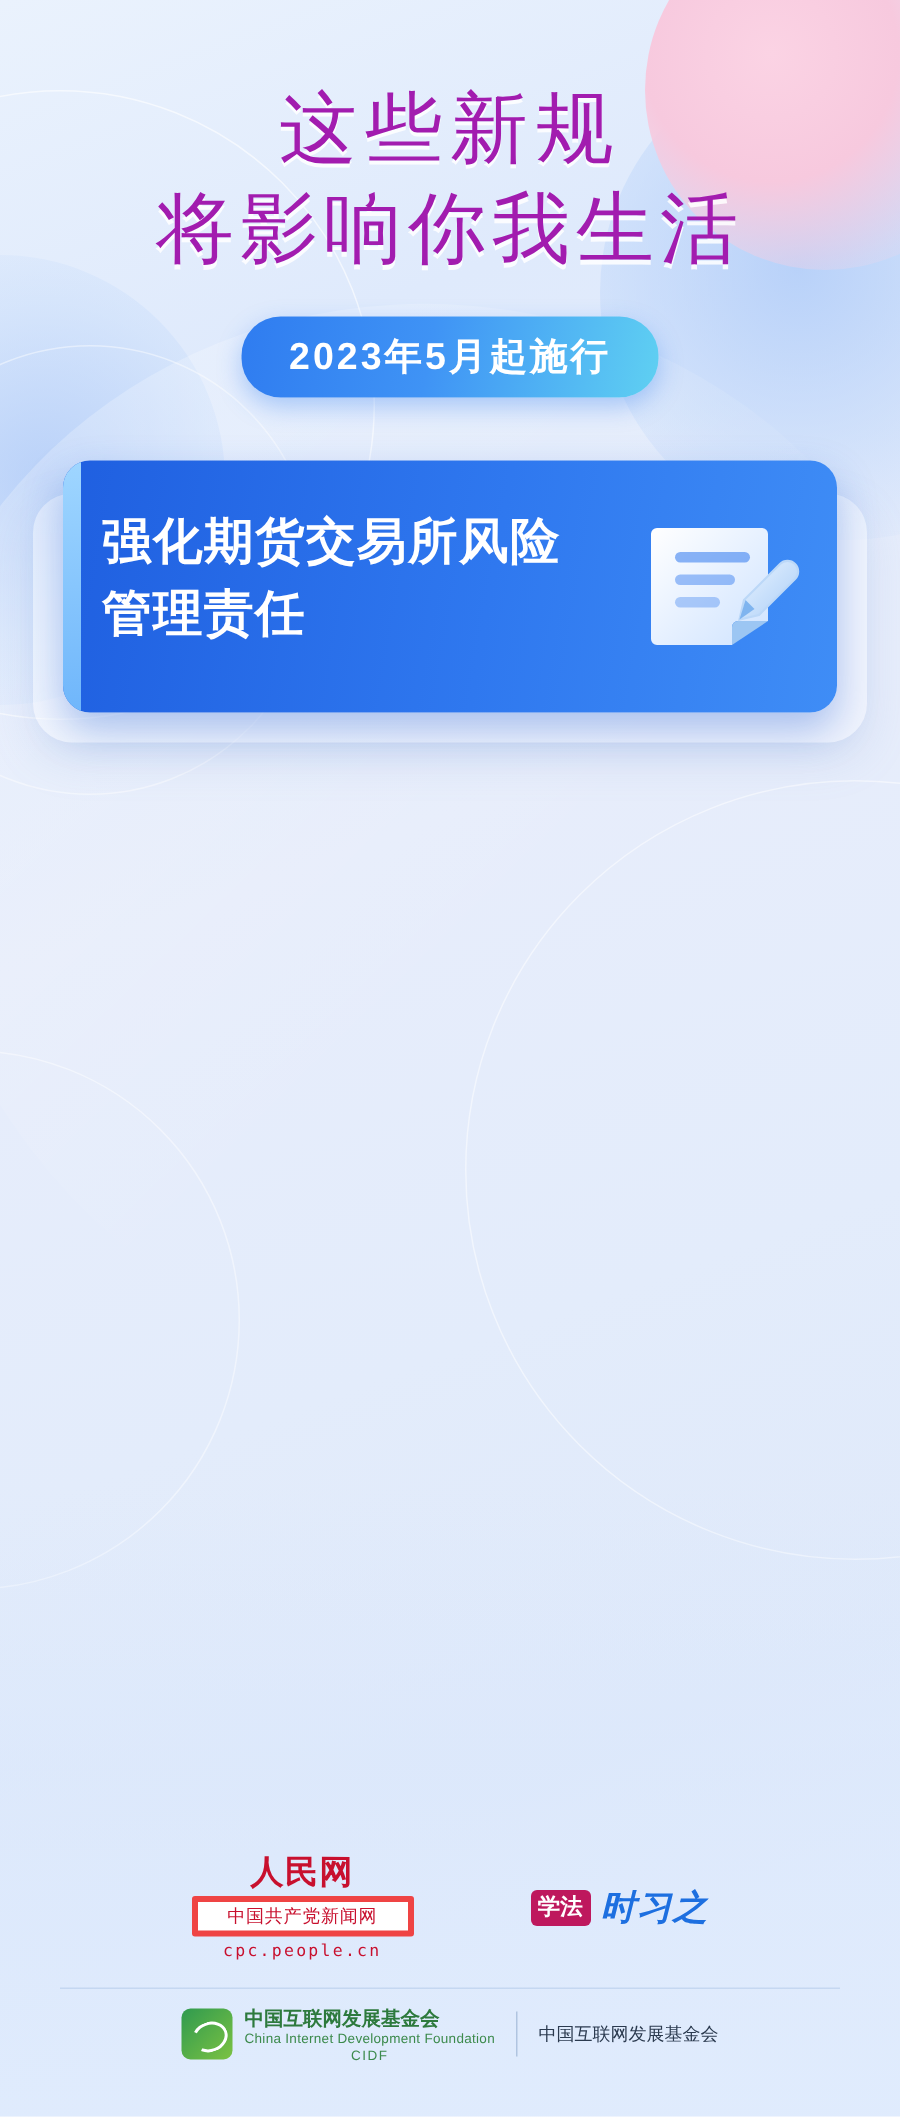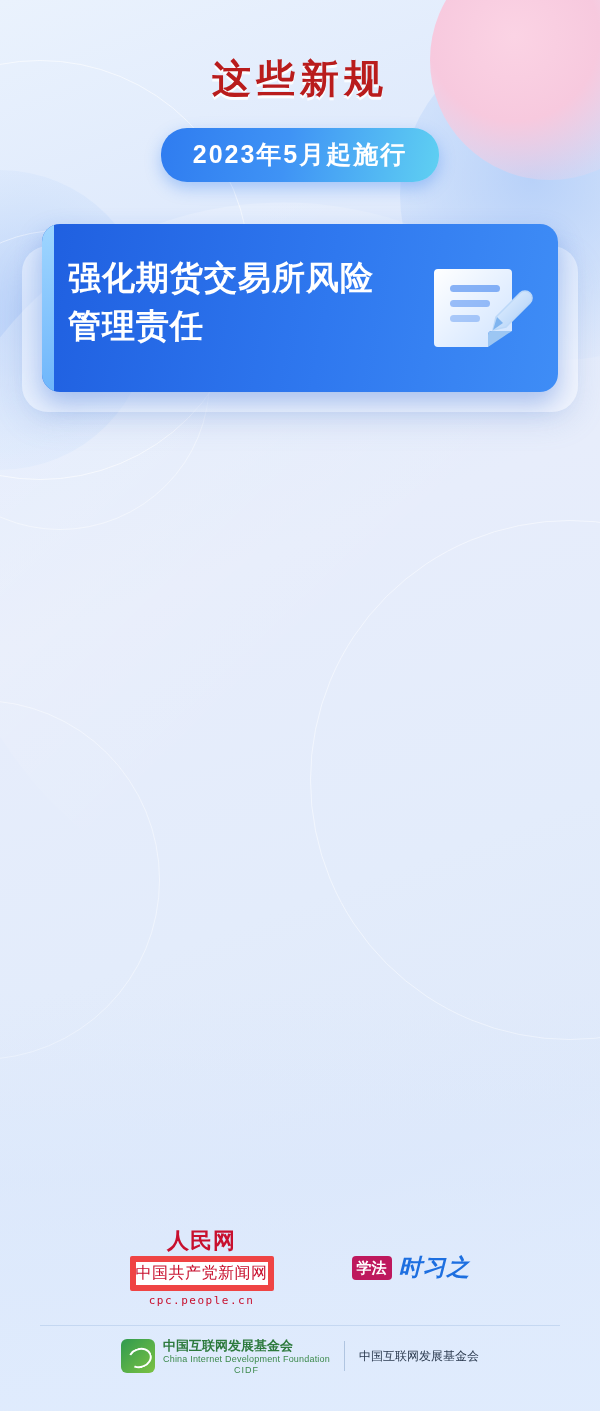--- a/index.html
+++ b/index.html
@@ -55,25 +55,25 @@
     background: linear-gradient(to bottom, rgba(226,237,252,0) 0%, rgba(219,232,252,0.65) 45%, rgba(223,235,253,0.95) 100%);
   }
 
   
   .header {
     position: relative;
     padding-top: 56px;
     text-align: center;
   }
   .title-line {
-    font-size: 39px;
+    font-size: 52px;
     line-height: 1.18;
-    font-weight: 700;
+    font-weight: 400;
     letter-spacing: 5px;
-    color: #b91c1c;
+    color: #a21caf;
     font-family: "DejaVu Sans", "Liberation Sans", sans-serif;
     text-shadow: 0 3px 0 rgba(255,255,255,0.85);
   }
   .title-line.l2 { margin-top: 6px; letter-spacing: 4px; }
 
   .subtitle-wrap {
     margin-top: 26px;
     display: flex;
     justify-content: center;
   }
@@ -173,26 +173,26 @@
   .people-logo .cn {
     font-family: "DejaVu Serif", "Liberation Serif", serif;
     font-size: 22px;
     color: #c8102e;
     font-weight: 700;
     letter-spacing: 1px;
     line-height: 1;
   }
   .people-logo .sub {
     margin-top: 5px;
-    font-size: 16px;
+    font-size: 12px;
     color: #c8102e;
     background: #fff;
-    border: 6px solid #ef4444;
+    border: 4px solid #ef4444;
     border-radius: 2px;
-    padding: 1px 0;
+    padding: 1px 20px;
     letter-spacing: 0.5px;
     display: inline-block;
   }
   .people-logo .url {
     margin-top: 3px;
     font-family: "DejaVu Sans Mono", "Liberation Mono", monospace;
     font-size: 11px;
     color: #c8102e;
     letter-spacing: 1.5px;
   }
@@ -264,20 +264,21 @@
   <div class="arc arc1"></div>
   <div class="arc arc2"></div>
   <div class="arc arc3"></div>
   <div class="arc arc4"></div>
   <div class="swoosh"></div>
   <div class="bottom-glow"></div>
 </div>
 
 <div class="header">
   <div class="title-line">这些新规</div>
+  <div class="title-line l2">将影响你我生活</div>
   <div class="subtitle-wrap">
     <span class="subtitle">2023年5月起施行</span>
   </div>
 </div>
 
 <div class="card-outer">
 
   <div class="headline-bar">
     <span class="headline-accent"></span>
     <div class="headline-text">强化期货交易所风险管理责任</div>

